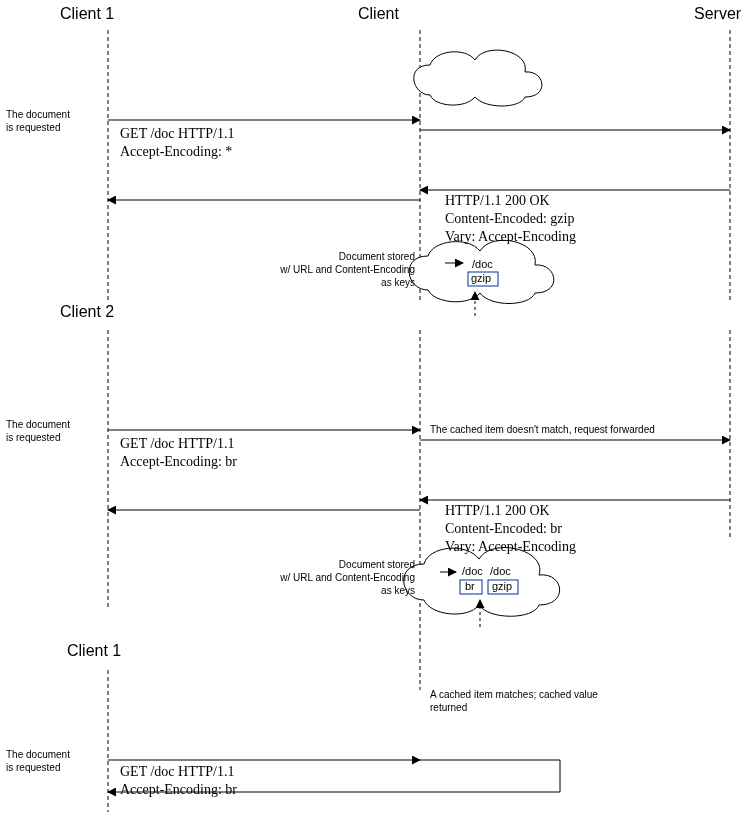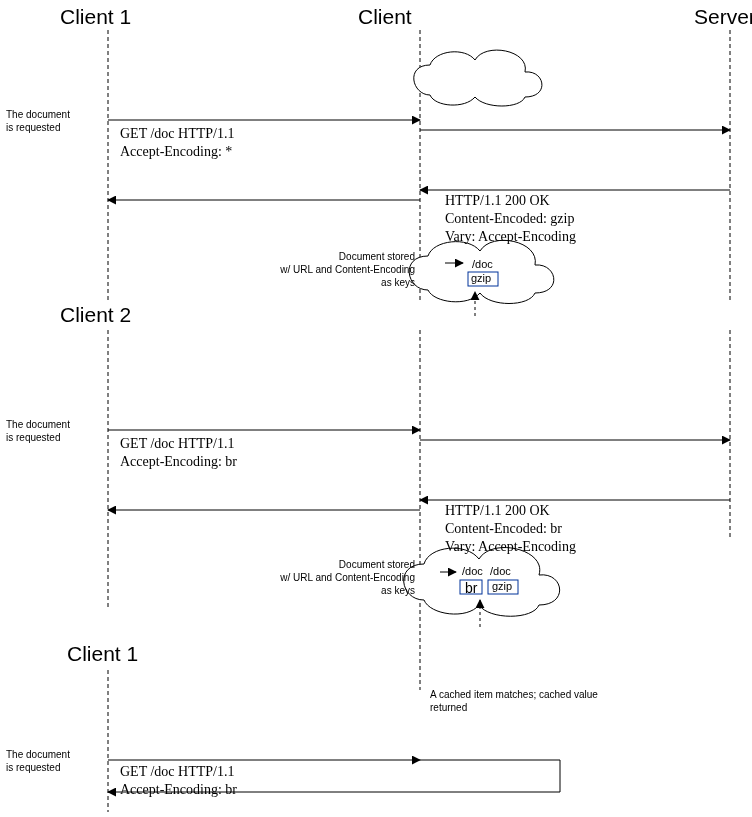--- a/index.html
+++ b/index.html
@@ -1,18 +1,18 @@
 <!DOCTYPE html>
 <html><head>
 <meta charset="utf-8">
 <style>
   html,body{margin:0;padding:0;background:#fff;font-family:Arial,Helvetica,sans-serif;color:#000;}
   #stage{position:relative;width:752px;height:817px;}
   .abs{position:absolute;}
-  .head{font-size:21px;}
+  .head{font-size:16px;}
   .small{font-size:10px;line-height:13px;}
   .mono{font-family:Liberation Serif, serif;font-size:14px;line-height:18px;white-space:pre;}
   svg{position:absolute;left:0;top:0;}
 </style>
 </head>
 <body>
 
 <div id="stage">
 
 <svg width="752" height="817" viewBox="0 0 752 817">
@@ -69,20 +69,21 @@
 <div class="abs head" style="left:60px;top:303px">Client 2</div>
 <div class="abs head" style="left:67px;top:642px">Client 1</div>
 
 <div class="abs small" style="left:6px;top:108px;white-space:pre">The document
 is requested</div>
 <div class="abs small" style="left:6px;top:418px;white-space:pre">The document
 is requested</div>
 <div class="abs small" style="left:6px;top:748px;white-space:pre">The document
 is requested</div>
 
+<div class="abs small" style="left:430px;top:423px">The cached item doesn't match, request forwarded</div>
 
 <div class="abs small" style="left:265px;top:250px;text-align:right;width:150px;white-space:pre">Document stored
 w/ URL and Content-Encoding
 as keys</div>
 <div class="abs small" style="left:265px;top:558px;text-align:right;width:150px;white-space:pre">Document stored
 w/ URL and Content-Encoding
 as keys</div>
 <div class="abs small" style="left:430px;top:688px;white-space:pre">A cached item matches; cached value
 returned</div>
 
@@ -93,16 +94,16 @@
 Vary: Accept-Encoding</div>
 <div class="abs mono" style="left:120px;top:435px">GET /doc HTTP/1.1
 Accept-Encoding: br</div>
 <div class="abs mono" style="left:445px;top:502px">HTTP/1.1 200 OK
 Content-Encoded: br
 Vary: Accept-Encoding</div>
 <div class="abs mono" style="left:120px;top:763px">GET /doc HTTP/1.1
 Accept-Encoding: br</div>
 
 <div class="abs" style="left:471px;top:272px;font-size:11px">gzip</div>
-<div class="abs" style="left:465px;top:580px;font-size:14px">br</div>
+<div class="abs" style="left:465px;top:580px;font-size:11px">br</div>
 <div class="abs" style="left:492px;top:580px;font-size:11px">gzip</div>
 
 </div>
 
 </body></html>

